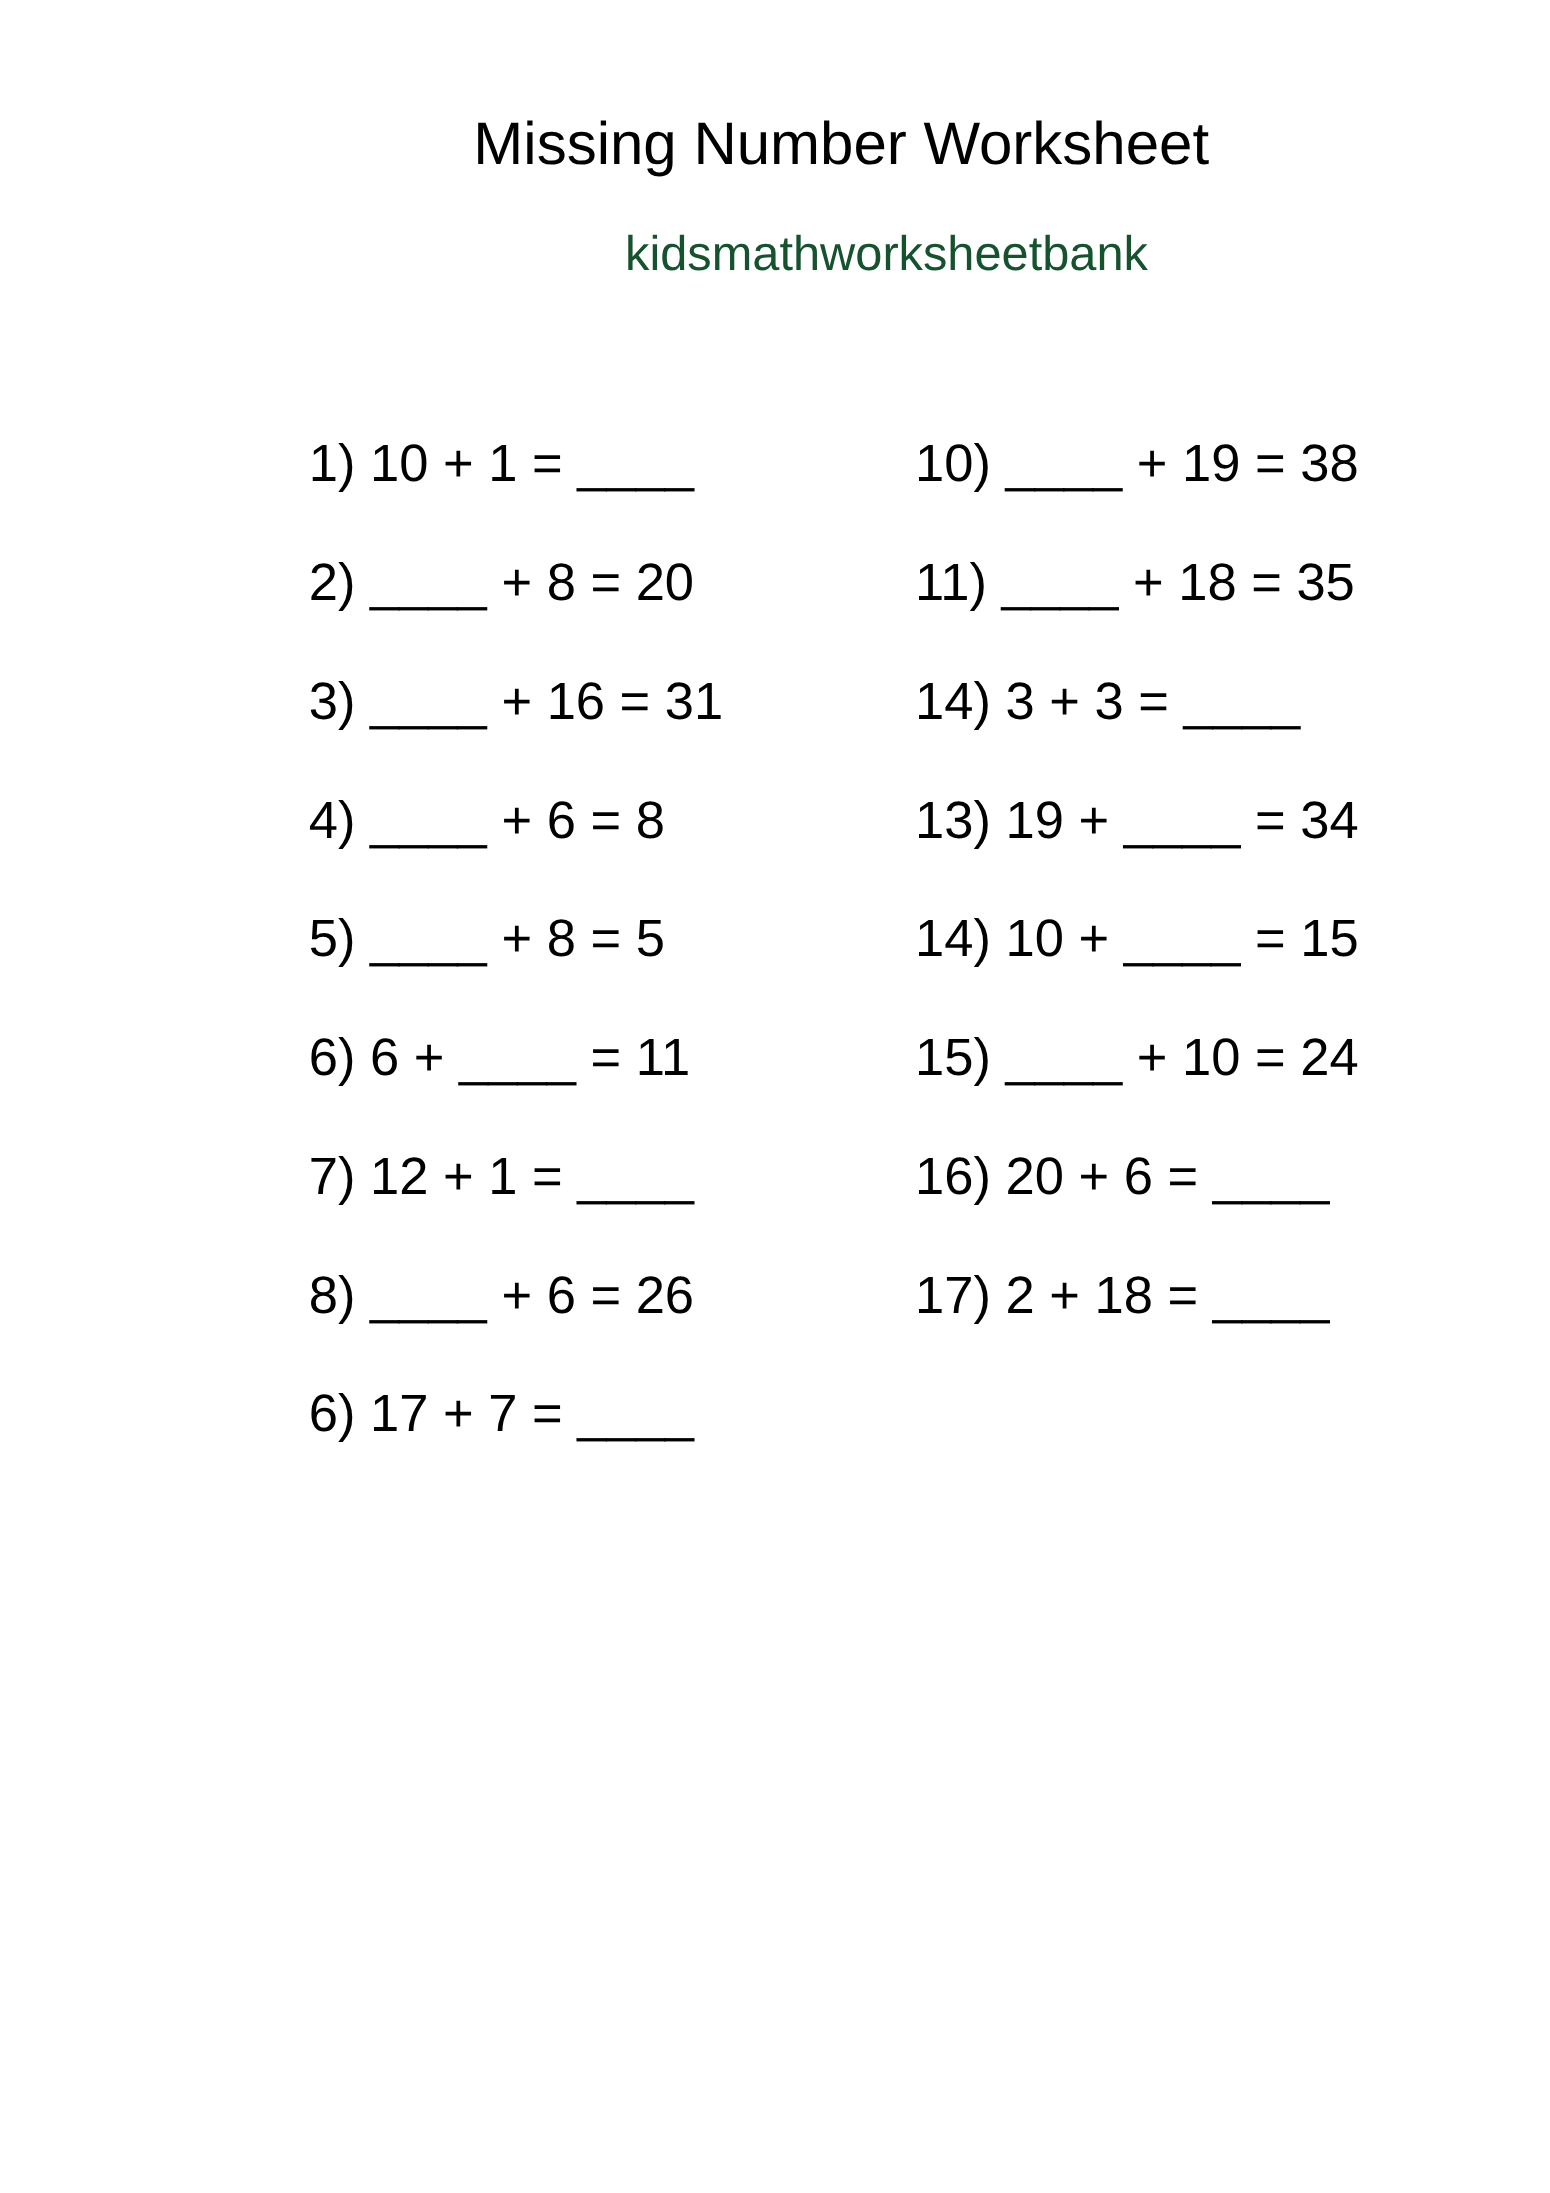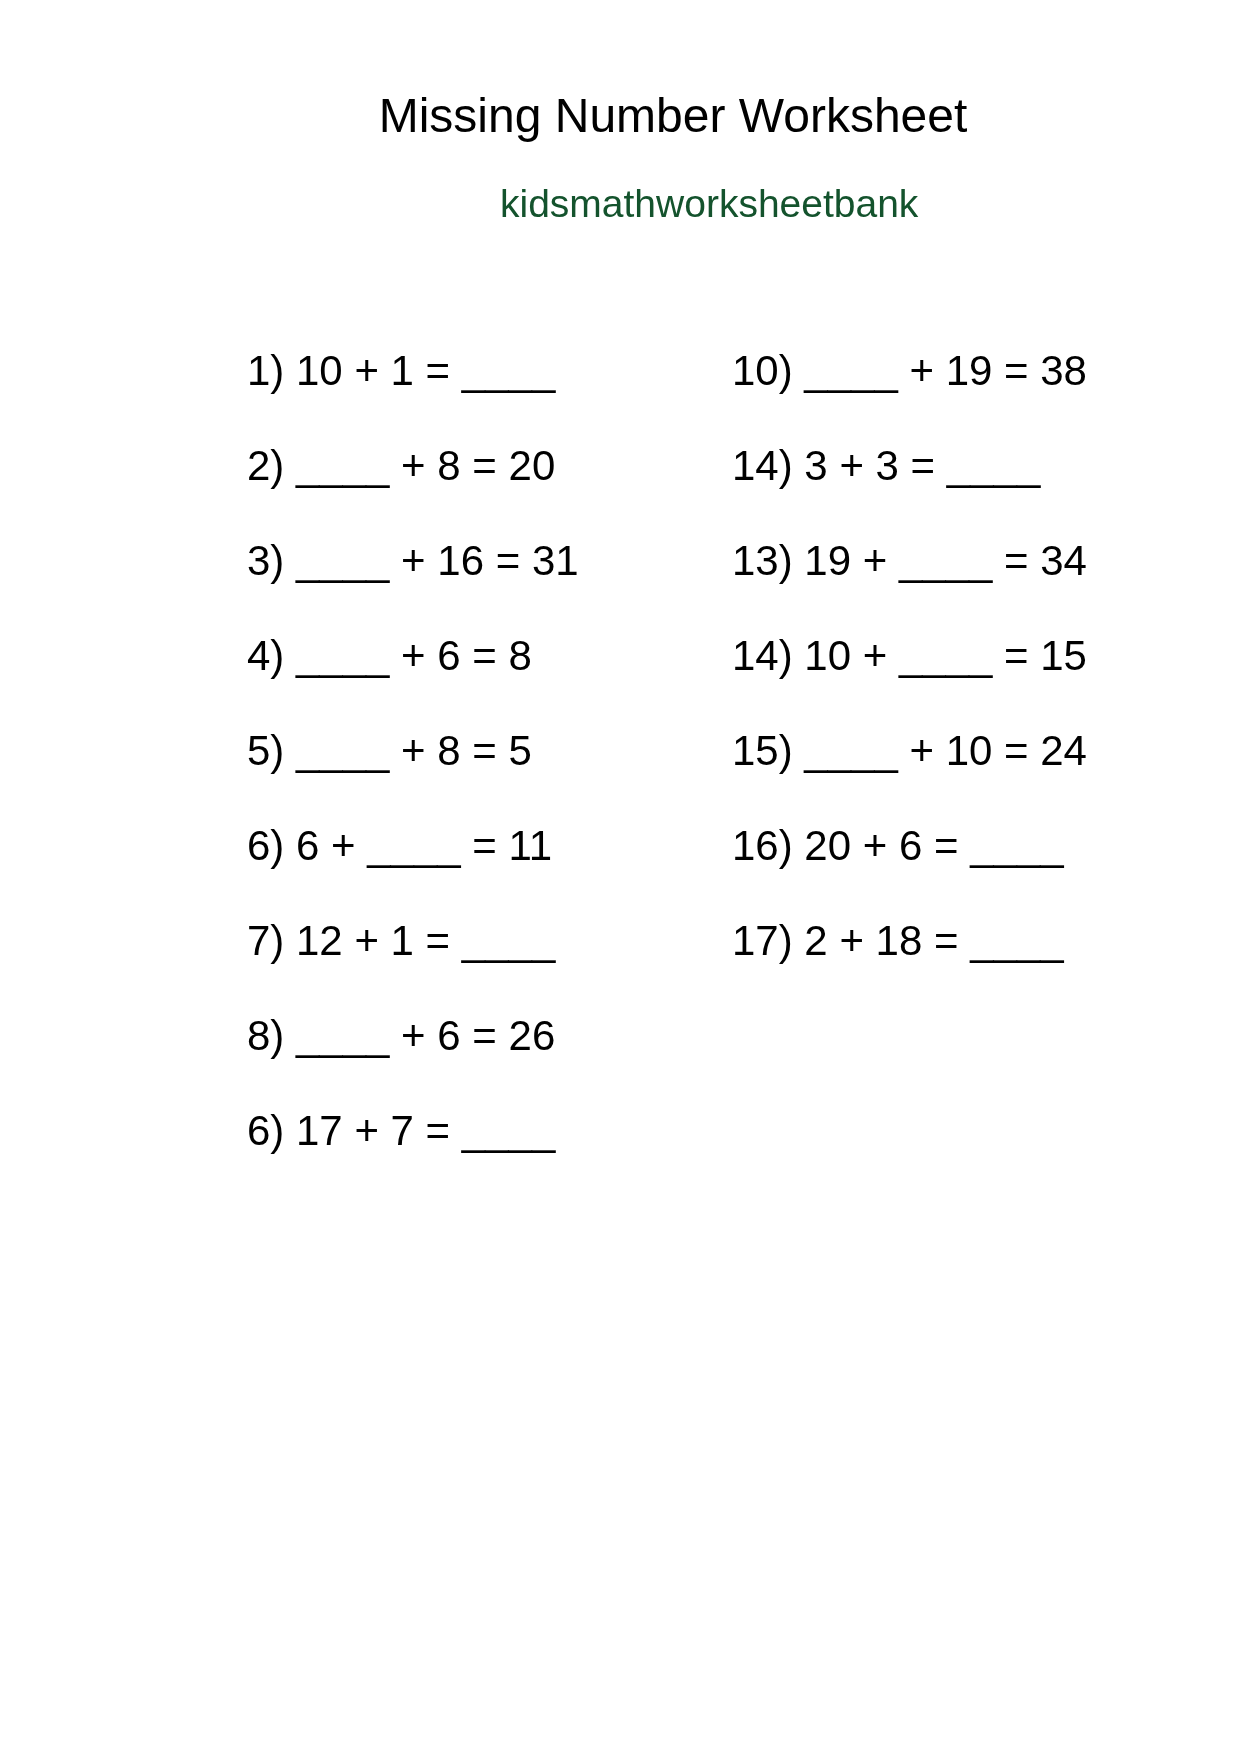--- a/index.html
+++ b/index.html
@@ -25,19 +25,20 @@
   <div class="problem">4) ____ + 6 = 8</div>
   <div class="problem">5) ____ + 8 = 5</div>
   <div class="problem">6) 6 + ____ = 11</div>
   <div class="problem">7) 12 + 1 = ____</div>
   <div class="problem">8) ____ + 6 = 26</div>
   <div class="problem">6) 17 + 7 = ____</div>
 </div>
 
 <div class="col right">
   <div class="problem">10) ____ + 19 = 38</div>
+  <div class="problem">11) ____ + 18 = 35</div>
   <div class="problem">14) 3 + 3 = ____</div>
   <div class="problem">13) 19 + ____ = 34</div>
   <div class="problem">14) 10 + ____ = 15</div>
   <div class="problem">15) ____ + 10 = 24</div>
   <div class="problem">16) 20 + 6 = ____</div>
   <div class="problem">17) 2 + 18 = ____</div>
 </div>
 
 </body></html>

